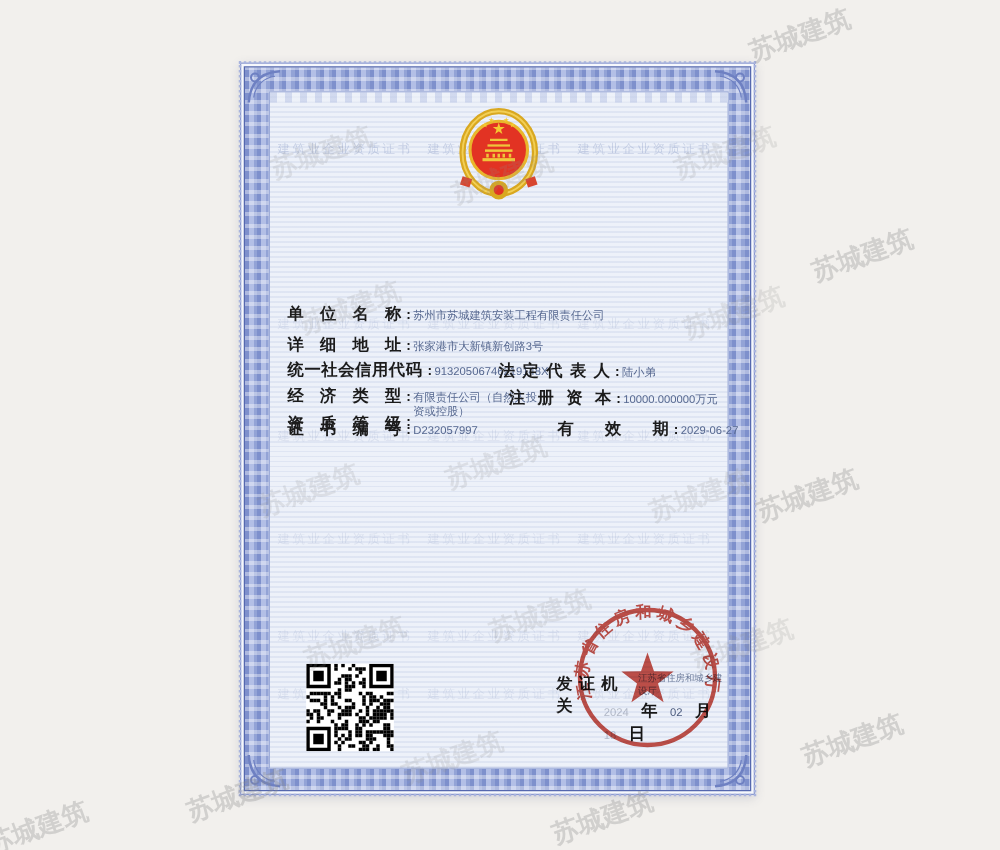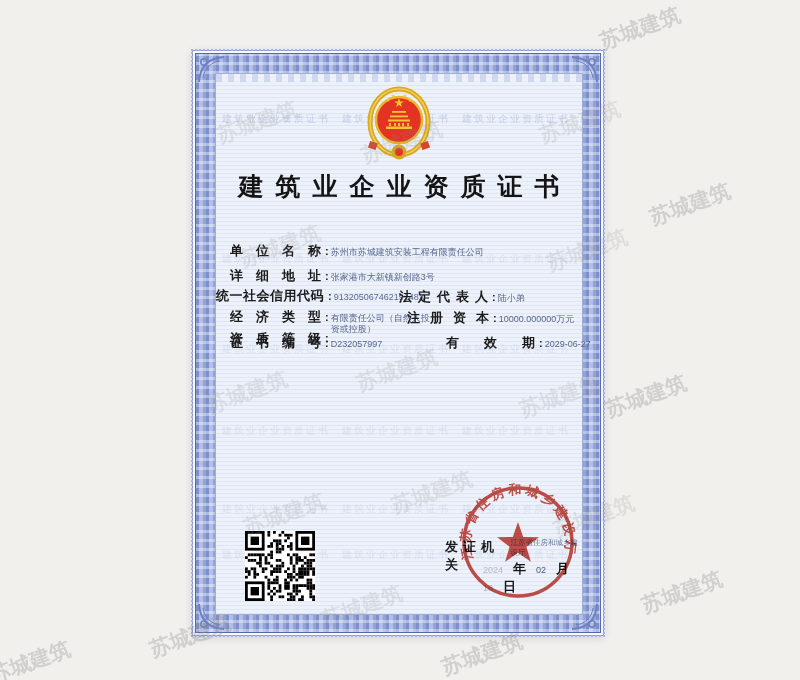--- a/index.html
+++ b/index.html
@@ -153,35 +153,34 @@
         <rect x="21" y="33.5" width="22" height="2" fill="#f0c53a"></rect>
         <rect x="22" y="37" width="2" height="3" fill="#f0c53a"></rect>
         <rect x="27" y="37" width="2" height="3" fill="#f0c53a"></rect>
         <rect x="31" y="37" width="2" height="3" fill="#f0c53a"></rect>
         <rect x="35" y="37" width="2" height="3" fill="#f0c53a"></rect>
         <rect x="40" y="37" width="2" height="3" fill="#f0c53a"></rect>
         <rect x="19" y="40.5" width="26" height="2.5" fill="#f0c53a"></rect>
       </svg>
     </div>
 
-    <div class="cert-title">建筑业企业资质证书</div>
 
     <div class="frow" style="left:14px;top:144px">
       <span class="flabel ls4">单位名称</span>
         <span class="colon">:</span>
       <span class="fvalue">苏州市苏城建筑安装工程有限责任公司</span>
     </div>
 
     <div class="frow" style="left:14px;top:169px">
       <span class="flabel ls4">详细地址</span>
         <span class="colon">:</span>
       <span class="fvalue">张家港市大新镇新创路3号</span>
     </div>
 
-    <div class="frow" style="left:0;top:190px">
+    <div class="frow" style="left:14px;top:190px">
       <span class="flabel ls0">统一社会信用代码</span>
         <span class="colon">:</span>
       <span class="fvalue">91320506746219148X</span>
     </div>
     <div class="frow" style="left:183px;top:190px">
       <span class="flabel ls5">法定代表人</span>
         <span class="colon">:</span>
       <span class="fvalue">陆小弟</span>
     </div>
 

